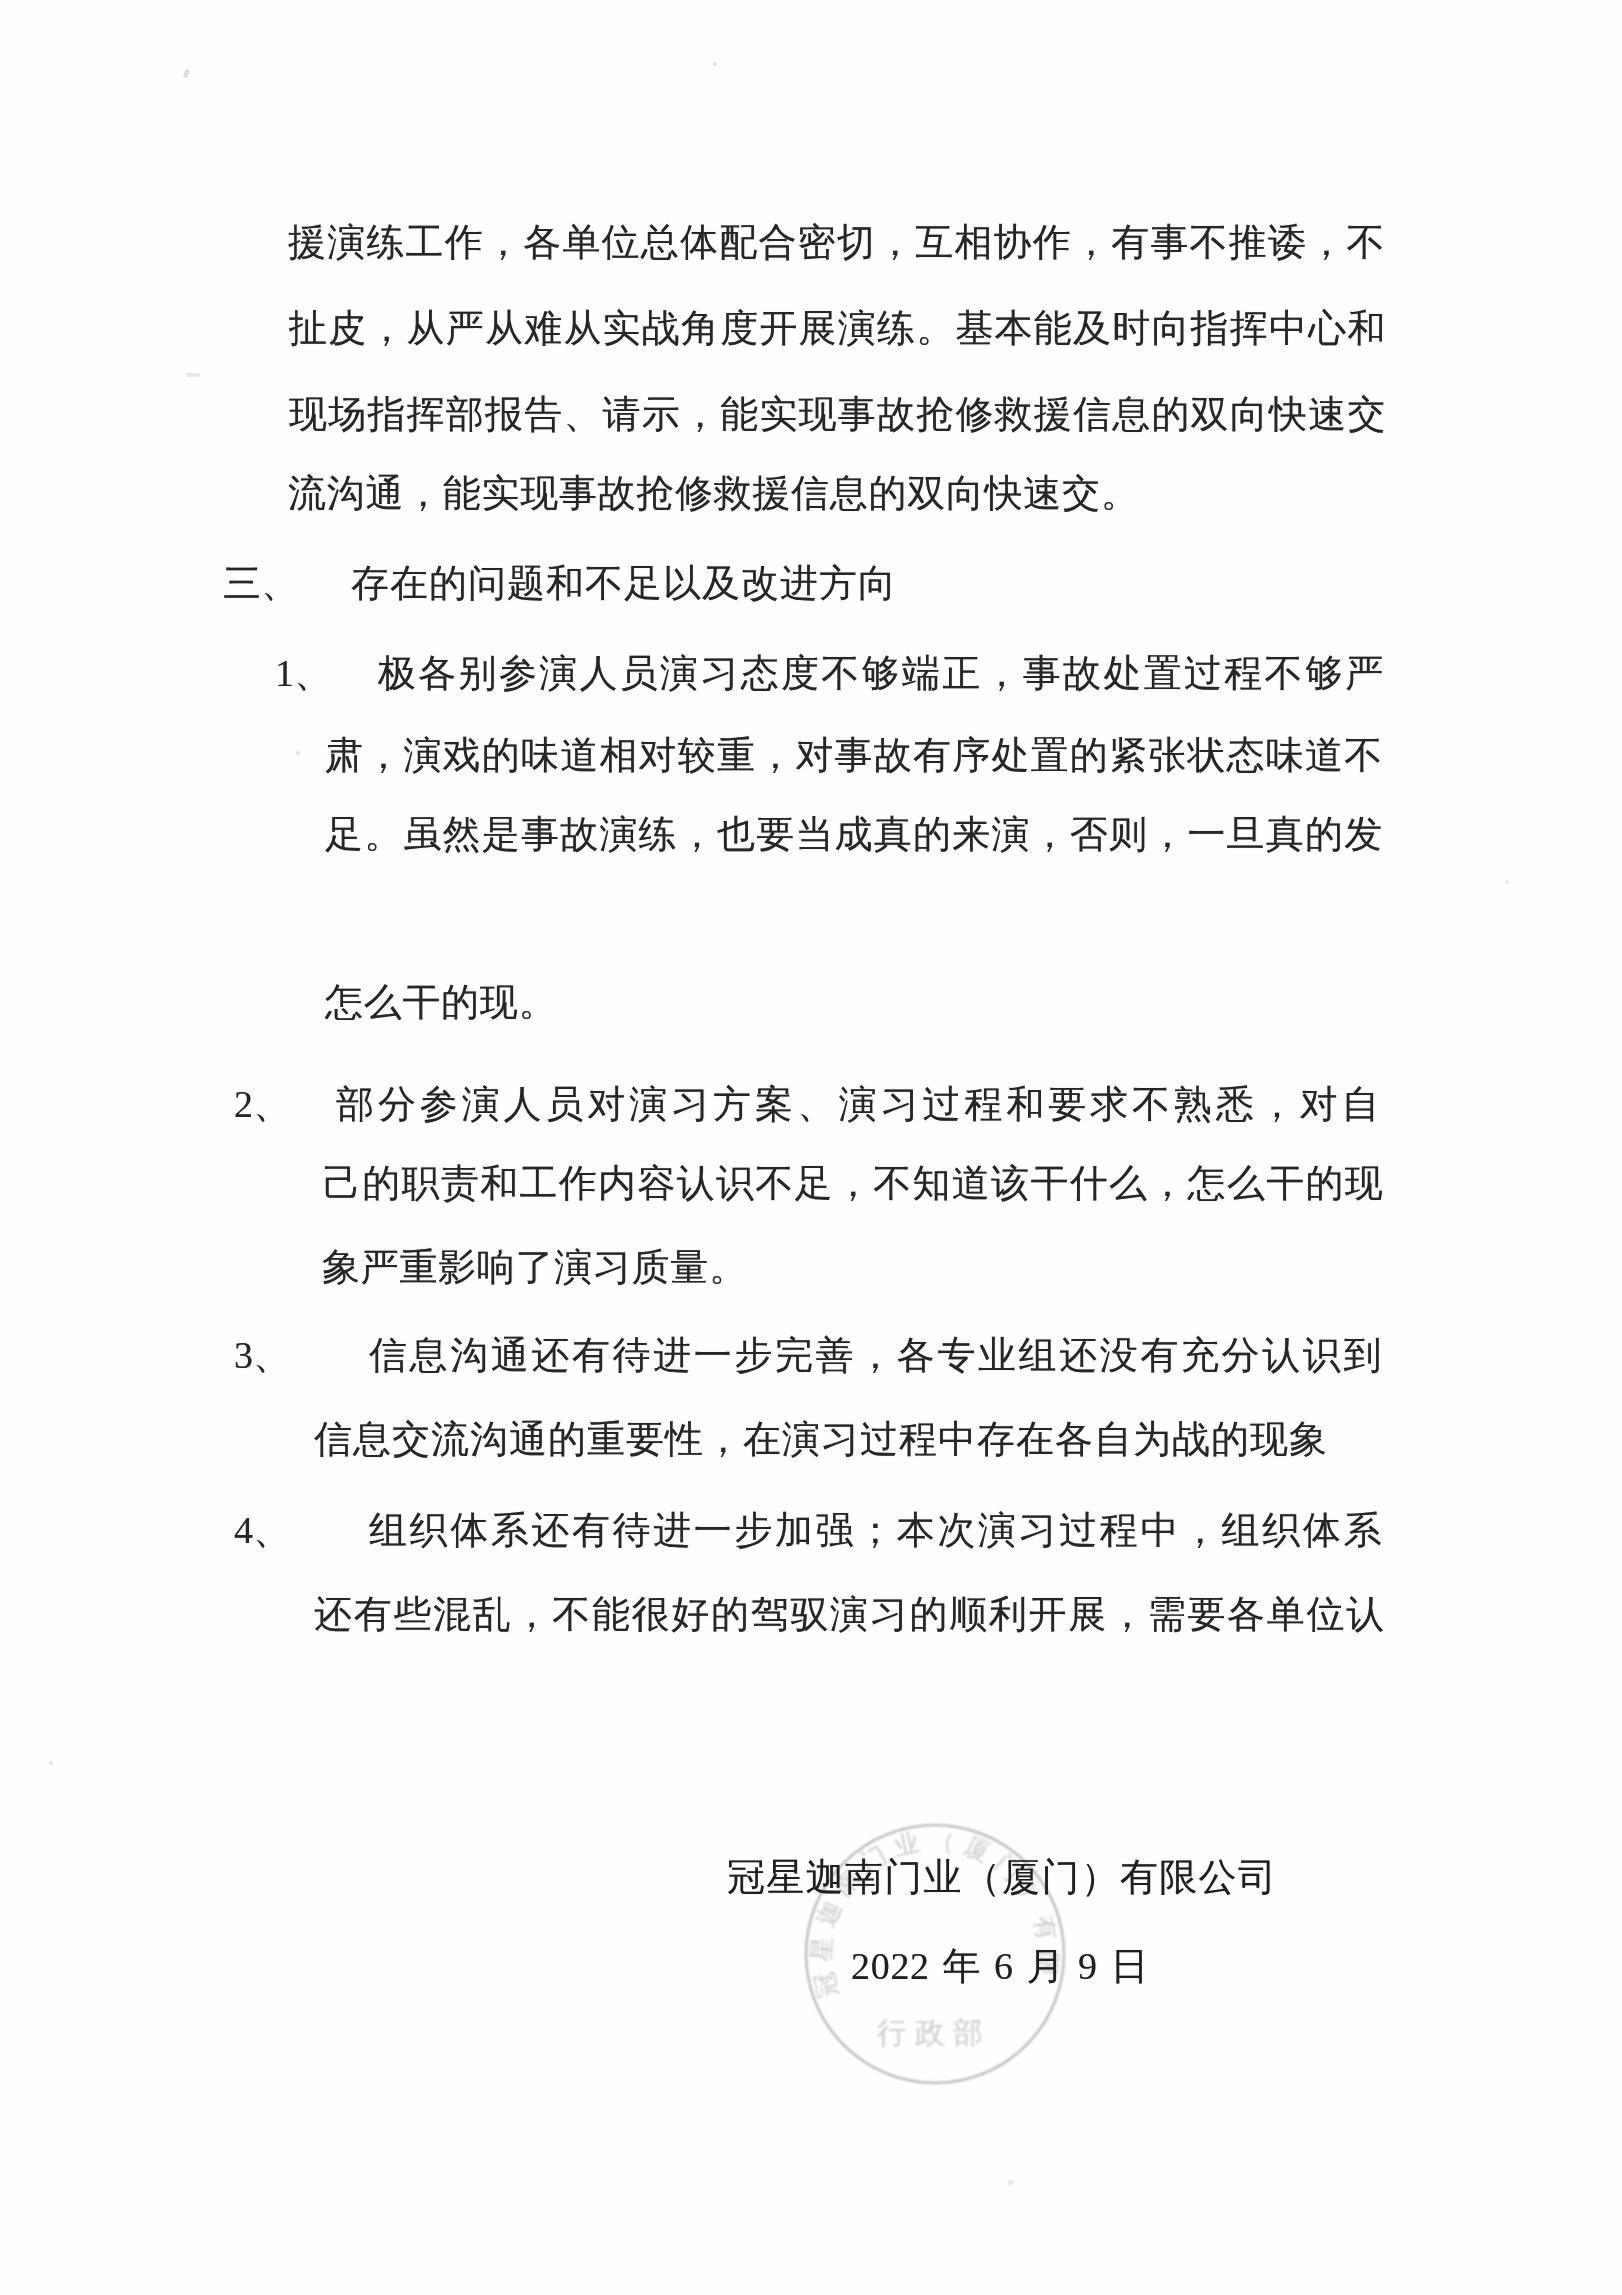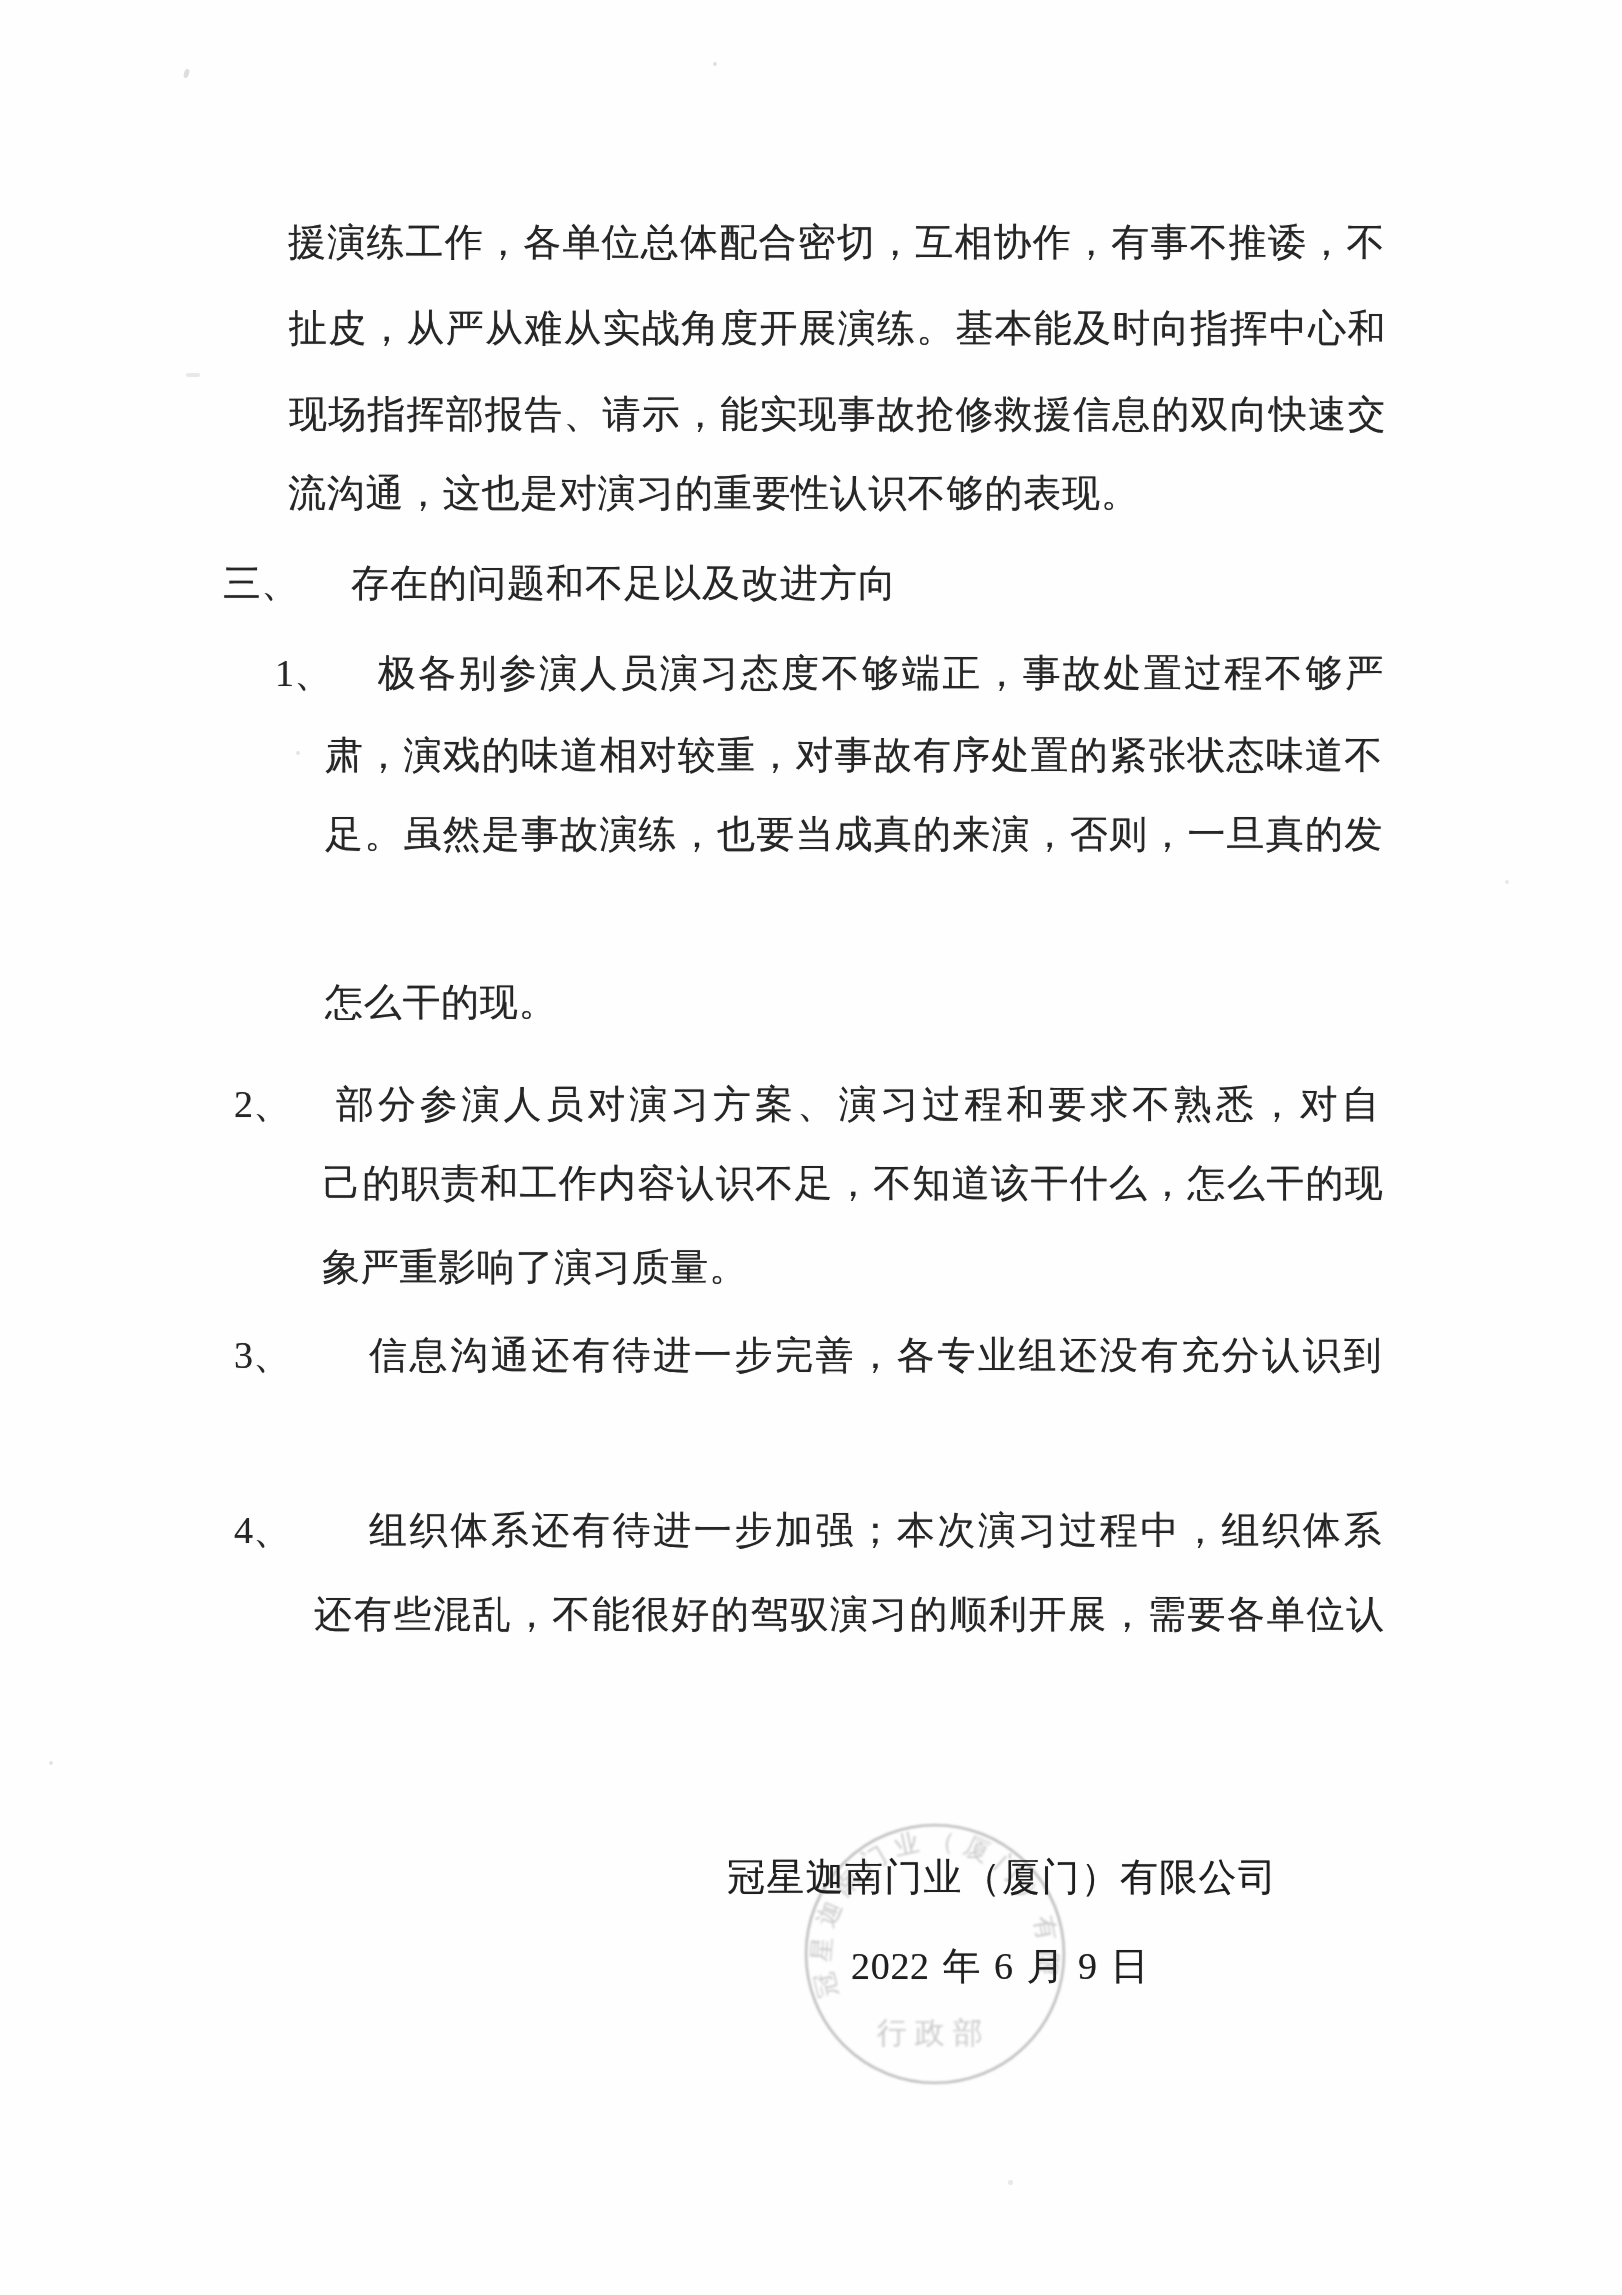--- a/index.html
+++ b/index.html
@@ -43,38 +43,39 @@
       <text font-size="38" fill="#9d9d9d" opacity="0.55" letter-spacing="13" font-family="Liberation Serif, DejaVu Serif, serif">
         <textPath href="#stampArc" startOffset="6">冠星迦南门业（厦门）有限公司</textPath>
       </text>
       <text x="218" y="356" text-anchor="middle" font-size="46" fill="#9d9d9d" opacity="0.52" letter-spacing="12" font-family="Liberation Serif, DejaVu Serif, serif">行政部</text>
     </g>
   </svg>
 
   <div class="line" style="top:221px;left:288px;letter-spacing:1.2px">援演练工作，各单位总体配合密切，互相协作，有事不推诿，不</div>
   <div class="line" style="top:307px;left:289px;letter-spacing:1.2px">扯皮，从严从难从实战角度开展演练。基本能及时向指挥中心和</div>
   <div class="line" style="top:393px;left:289px;letter-spacing:1.2px">现场指挥部报告、请示，能实现事故抢修救援信息的双向快速交</div>
-  <div class="line" style="top:472px;left:288px;letter-spacing:0.7px">流沟通，这也是对演习的重要性认识不够的表现。</div>
+  <div class="line" style="top:472px;left:288px;letter-spacing:0.7px">流沟通，能实现事故抢修救援信息的双向快速交。</div>
 
   <div class="line" style="top:562px;left:223px">三、</div>
   <div class="line" style="top:562px;left:351px;letter-spacing:1px">存在的问题和不足以及改进方向</div>
 
   <div class="line" style="top:652px;left:275px">1、</div>
   <div class="line" style="top:652px;left:378px;letter-spacing:2.3px">极各别参演人员演习态度不够端正，事故处置过程不够严</div>
   <div class="line" style="top:734px;left:325px;letter-spacing:1.2px">肃，演戏的味道相对较重，对事故有序处置的紧张状态味道不</div>
   <div class="line" style="top:813px;left:325px;letter-spacing:1.2px">足。虽然是事故演练，也要当成真的来演，否则，一旦真的发</div>
   <div class="line" style="top:981px;left:325px;letter-spacing:0.7px">怎么干的现。</div>
 
   <div class="line" style="top:1083px;left:234px">2、</div>
   <div class="line" style="top:1083px;left:336px;letter-spacing:3.9px">部分参演人员对演习方案、演习过程和要求不熟悉，对自</div>
   <div class="line" style="top:1162px;left:323px;letter-spacing:1.3px">己的职责和工作内容认识不足，不知道该干什么，怎么干的现</div>
   <div class="line" style="top:1246px;left:322px;letter-spacing:0.7px">象严重影响了演习质量。</div>
 
   <div class="line" style="top:1334px;left:234px">3、</div>
   <div class="line" style="top:1334px;left:369px;letter-spacing:2.6px">信息沟通还有待进一步完善，各专业组还没有充分认识到</div>
+  <div class="line" style="top:1418px;left:314px;letter-spacing:1px">信息交流沟通的重要性，在演习过程中存在各自为战的现象</div>
 
   <div class="line" style="top:1509px;left:234px">4、</div>
   <div class="line" style="top:1509px;left:369px;letter-spacing:2.6px">组织体系还有待进一步加强；本次演习过程中，组织体系</div>
   <div class="line" style="top:1593px;left:314px;letter-spacing:1.7px">还有些混乱，不能很好的驾驭演习的顺利开展，需要各单位认</div>
 
   <div class="line sig" style="top:1856px;left:727px;letter-spacing:1.3px">冠星迦南门业（厦门）有限公司</div>
   <div class="line sig" style="top:1945px;left:851px;letter-spacing:0.7px;word-spacing:2.6px">2022 年 6 月 9 日</div>
 
   <div class="speck" style="left:184px;top:69px;width:4.6px;height:9.2px;opacity:.45;transform:rotate(18deg)"></div>
   <div class="speck" style="left:713px;top:62px;width:3.9px;height:3.9px;opacity:.4"></div>

